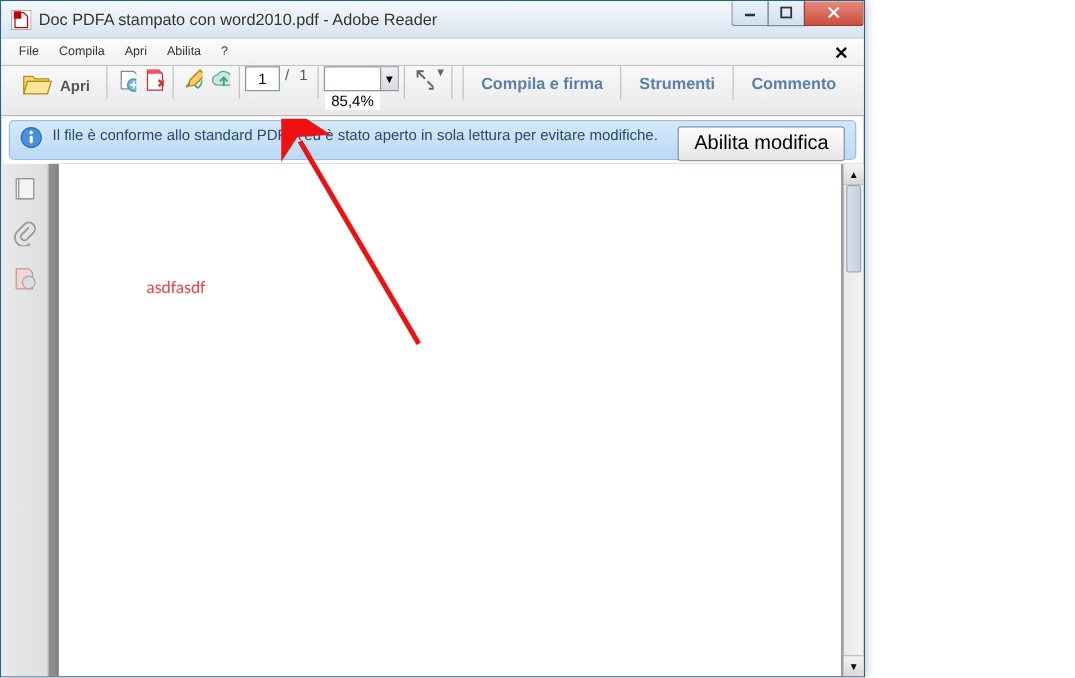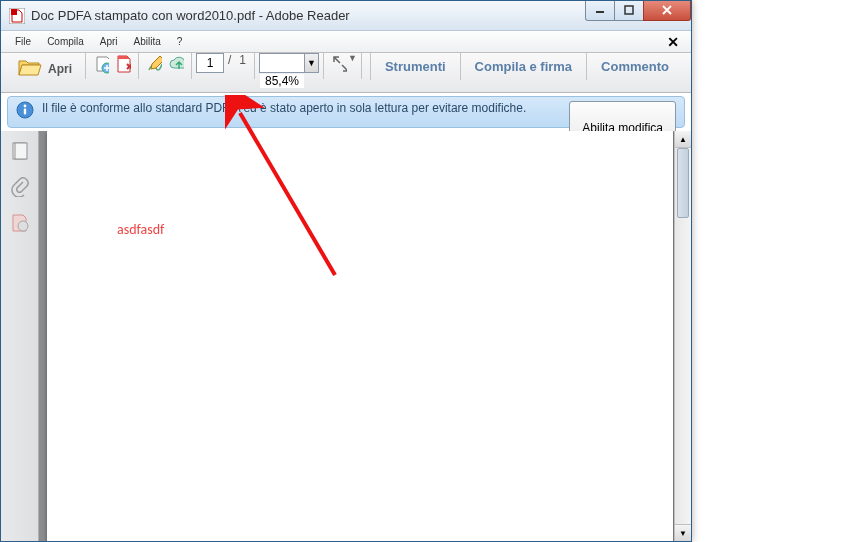--- a/index.html
+++ b/index.html
@@ -32,21 +32,21 @@
 .zoom-box { display: flex; align-items: center; border: 1px solid #8a98a8; height: 20px; background: #fff; }
 .zoom-val { width: 44px; text-align: center; font-size: 12px; border: none; margin-top: 36px; }
 .zoom-dd { width: 14px; text-align: center; border-left: 1px solid #8a98a8; font-size: 9px; line-height: 18px; background: linear-gradient(#f0f0f0,#dadada); }
 .tb-right { margin-left: auto; display: flex; align-items: center; gap: 0; }
 .tb-link { padding: 6px 14px; color: #5a7fa8; font-weight: 600; font-size: 13px; border-left: 1px solid #c4c4c4; cursor: default; }
 
 
 .info-bar { display: flex; align-items: flex-start; background: linear-gradient(to bottom, #d5e8fa 0%, #bcdaf5 100%); border: 1px solid #9ac0e0; border-radius: 4px; margin: 3px 6px; padding: 4px 8px; height: 32px; }
 .info-icon { width: 18px; height: 18px; margin-right: 8px; }
 .info-text { flex: 1; color: #2a4a6a; font-size: 12px; }
-.info-btn { background: linear-gradient(to bottom, #fdfdfd, #e6e6e6); border: 1px solid #8a98a8; border-radius: 3px; padding: 19px 12px; font-size: 12px; cursor: default; }
+.info-btn { background: linear-gradient(to bottom, #fdfdfd, #e6e6e6); border: 1px solid #8a98a8; border-radius: 3px; padding: 4px 12px; font-size: 16px; cursor: default; }
 
 
 .content { flex: 1; display: flex; min-height: 0; }
 .side-panel { width: 38px; background: linear-gradient(to right, #e8e9eb, #dedfe1); border-right: 1px solid #b0b0b0; display: flex; flex-direction: column; align-items: center; padding-top: 10px; gap: 16px; }
 .side-icon { width: 20px; height: 20px; opacity: 0.65; }
 
 .doc-wrap { flex: 1; background: #8a8c8e; position: relative; overflow: hidden; }
 .doc-page { position: absolute; left: 8px; top: 0; right: 18px; bottom: 0; background: #fff; box-shadow: 0 1px 4px rgba(0,0,0,0.4); padding: 90px 70px; }
 .doc-content { font-family: Calibri, sans-serif; font-size: 14px; color: #ef4444; }
 
@@ -148,22 +148,22 @@
     <div class="tb-sep"></div>
     <div class="tb-icon">
         <svg width="20" height="20">
           <path d="M3 8V3h5M17 12v5h-5M3 3l6 6M17 17l-6-6" fill="none" stroke="#666" stroke-width="1.5"></path>
         </svg>
       </div>
     <span style="font-size:9px;color:#666;margin-left:-2px">▼</span>
     <div class="tb-sep"></div>
 
     <div class="tb-right">
+      <span class="tb-link">Compila e firma</span>
       <span class="tb-link">Strumenti</span>
-      <span class="tb-link">Compila e firma</span>
       <span class="tb-link">Commento</span>
     </div>
   </div>
 
   <div class="info-bar">
     <span class="info-icon">
       <svg viewBox="0 0 18 18">
           <circle cx="9" cy="9" r="8" fill="#4a90d9" stroke="#2a6db0"></circle>
           <circle cx="9" cy="5" r="1.4" fill="#fff"></circle>
           <rect x="7.8" y="7.5" width="2.4" height="6" fill="#fff" rx="1"></rect>

